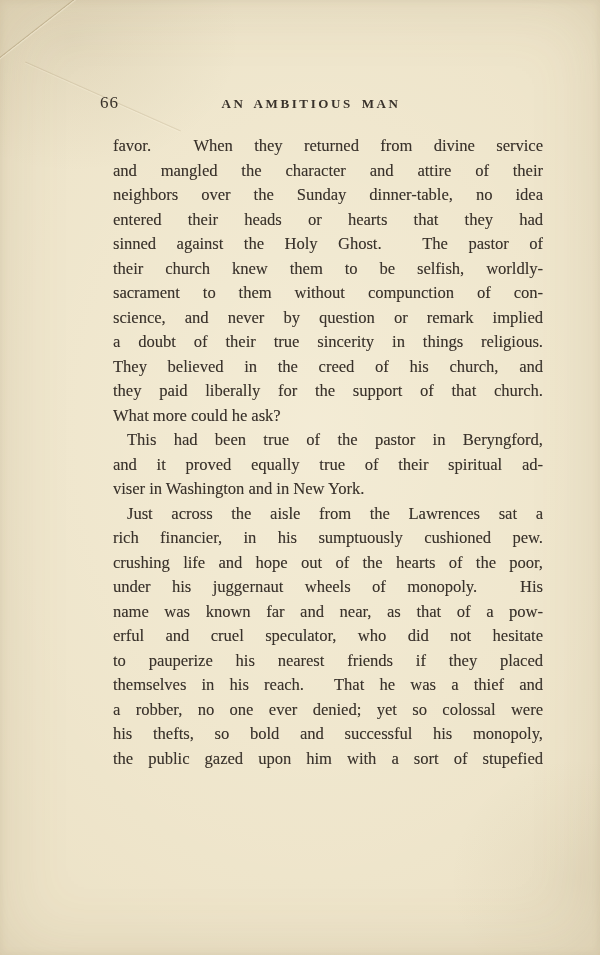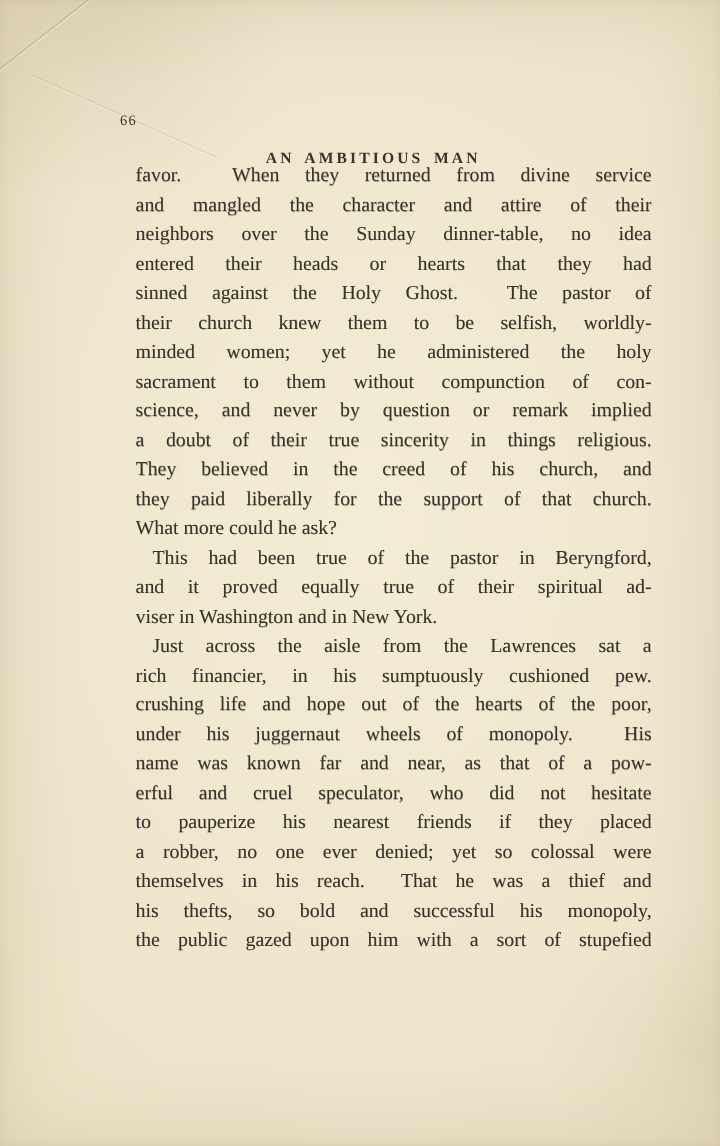--- a/index.html
+++ b/index.html
@@ -51,33 +51,32 @@
     position: absolute;
     top: 93px;
     left: 96px;
     width: 430px;
     height: 20px;
     color: var(--ink);
   }
   .page-number {
     position: absolute;
     left: 4px; top: 0;
-    font-size: 12px;
+    font-size: 17px;
     letter-spacing: 1px;
     text-align: center;
   }
   .running-title {
     position: absolute;
     left: 0; right: 0; top: 3px;
     text-align: center;
     font-size: 13px;
     font-weight: bold;
     letter-spacing: 2.6px;
     word-spacing: 3px;
-    margin-top: 28px;
   }
   .text-block {
     position: absolute;
     top: 134px;
     left: 113px;
     width: 430px;
     font-size: 16.5px;
     color: var(--ink);
     text-shadow: 0.25px 0.25px 0 rgba(57,50,43,0.35);
   }
@@ -110,40 +109,39 @@
   </div>
 
   <div class="text-block">
       <div class="paragraph">
         <div class="tline">favor.&nbsp; When they returned from divine service</div>
         <div class="tline">and mangled the character and attire of their</div>
         <div class="tline">neighbors over the Sunday dinner-table, no idea</div>
         <div class="tline">entered their heads or hearts that they had</div>
         <div class="tline">sinned against the Holy Ghost.&nbsp; The pastor of</div>
         <div class="tline">their church knew them to be selfish, worldly-</div>
-        <div class="tline">minded women; yet he administered the holy</div>
         <div class="tline">sacrament to them without compunction of con-</div>
         <div class="tline">science, and never by question or remark implied</div>
         <div class="tline">a doubt of their true sincerity in things religious.</div>
         <div class="tline">They believed in the creed of his church, and</div>
         <div class="tline">they paid liberally for the support of that church.</div>
         <div class="tline flush">What more could he ask?</div>
       </div>
       <div class="paragraph">
         <div class="tline indent">This had been true of the pastor in Beryngford,</div>
         <div class="tline">and it proved equally true of their spiritual ad-</div>
         <div class="tline flush">viser in Washington and in New York.</div>
       </div>
       <div class="paragraph">
         <div class="tline indent">Just across the aisle from the Lawrences sat a</div>
         <div class="tline">rich financier, in his sumptuously cushioned pew.</div>
         <div class="tline">crushing life and hope out of the hearts of the poor,</div>
         <div class="tline">under his juggernaut wheels of monopoly.&nbsp; His</div>
         <div class="tline">name was known far and near, as that of a pow-</div>
         <div class="tline">erful and cruel speculator, who did not hesitate</div>
         <div class="tline">to pauperize his nearest friends if they placed</div>
+        <div class="tline">themselves in his reach.&nbsp; That he was a thief and</div>
         <div class="tline">a robber, no one ever denied; yet so colossal were</div>
-        <div class="tline">themselves in his reach.&nbsp; That he was a thief and</div>
         <div class="tline">his thefts, so bold and successful his monopoly,</div>
         <div class="tline">the public gazed upon him with a sort of stupefied</div>
       </div>
     </div>
 </div>
 
 </body></html>

